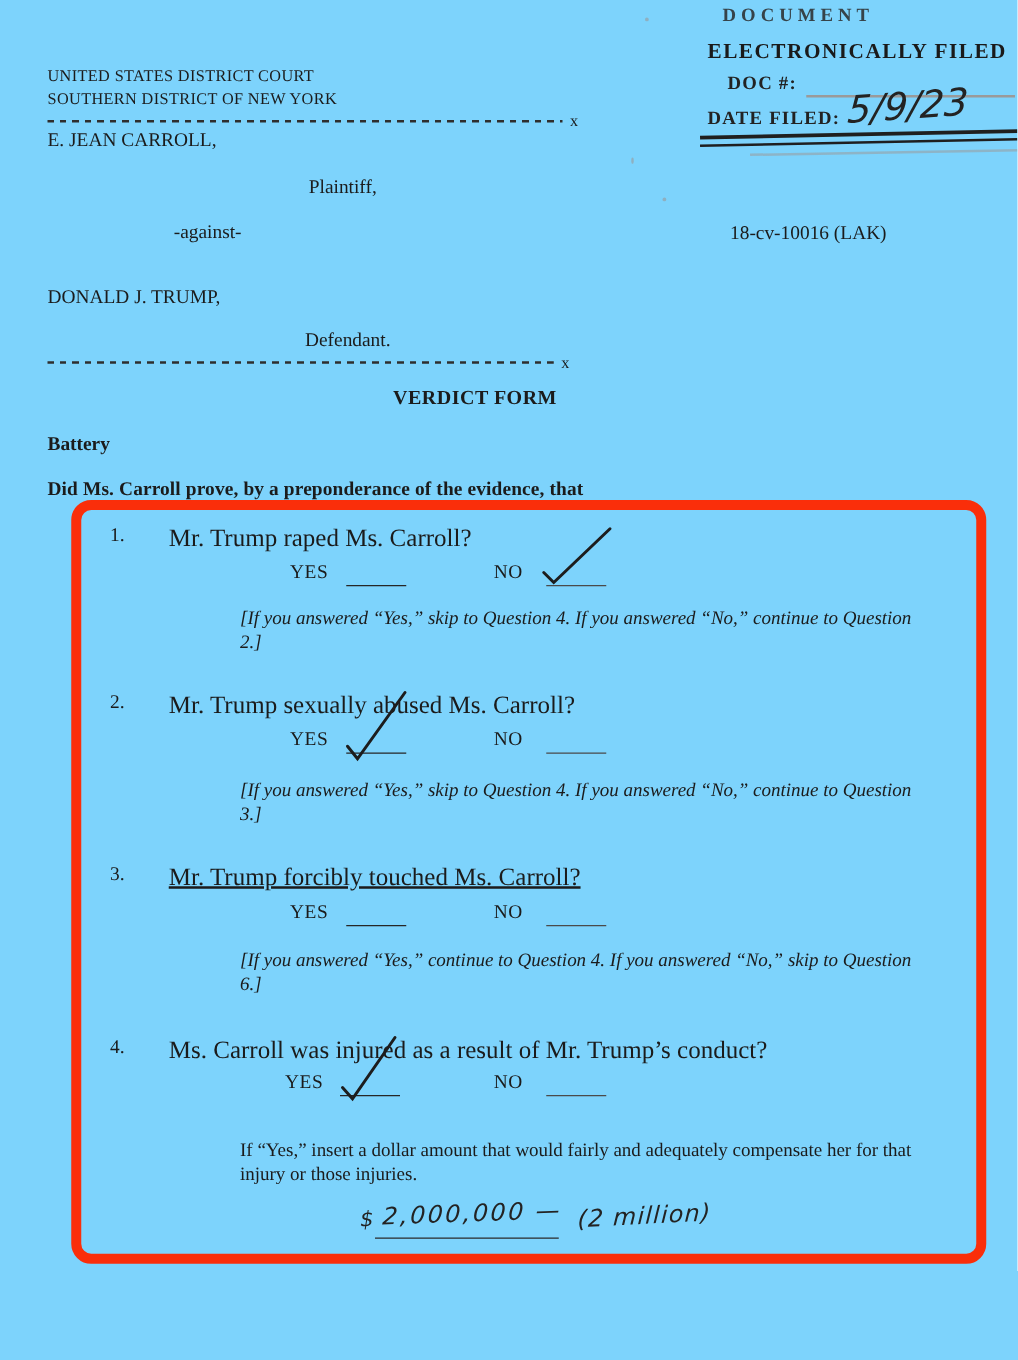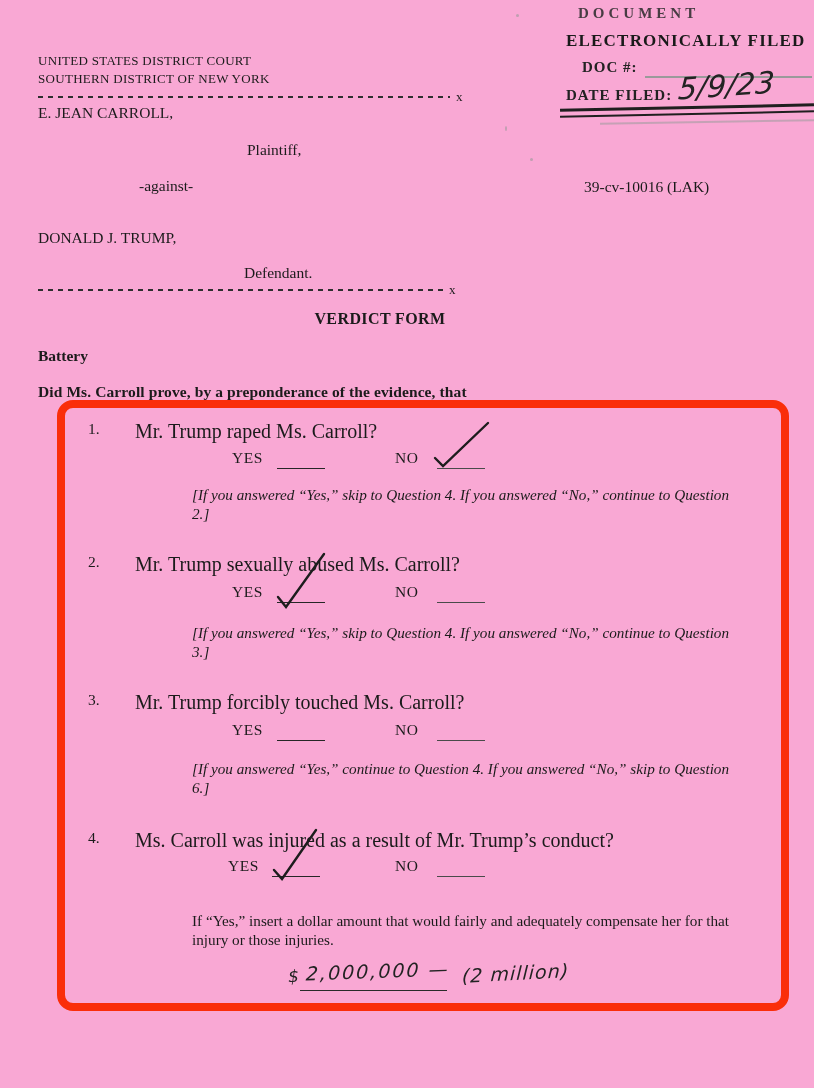--- a/index.html
+++ b/index.html
@@ -1,19 +1,19 @@
 <!DOCTYPE html>
 <html><head>
 <meta charset="utf-8">
 <style>
   html,body{margin:0;padding:0;background:#ffffff;}
   .page{
     position:relative;
     width:814px;height:1088px;
-    background:#f9a8d4;
+    background:#7dd3fc;
     font-family:"Liberation Serif", serif;
     color:#1b1b1b;
     overflow:hidden;
   }
   .abs{position:absolute;}
   
   .court{font-size:13px;line-height:18px;letter-spacing:.3px;}
   .caption-name{font-size:15.5px;}
   .caption-role{font-size:15.5px;}
   .case-no{font-size:15.5px;}
@@ -79,21 +79,21 @@
     <div>UNITED STATES DISTRICT COURT</div>
     <div>SOUTHERN DISTRICT OF NEW YORK</div>
   </div>
 
   <div class="abs dashline" style="left:38px;top:96px;width:412px;"></div>
   <div class="abs dash-x" style="left:456px;top:89px;">x</div>
 
   <div class="abs caption-name" style="left:38px;top:104px;">E. JEAN CARROLL,</div>
   <div class="abs caption-role" style="left:247px;top:141px;">Plaintiff,</div>
   <div class="abs caption-role" style="left:139px;top:177px;">-against-</div>
-  <div class="abs case-no" style="left:584px;top:178px;">39-cv-10016 (LAK)</div>
+  <div class="abs case-no" style="left:584px;top:178px;">18-cv-10016 (LAK)</div>
   <div class="abs caption-name" style="left:38px;top:229px;">DONALD J. TRUMP,</div>
   <div class="abs caption-role" style="left:244px;top:264px;">Defendant.</div>
 
   <div class="abs dashline" style="left:38px;top:289px;width:405px;"></div>
   <div class="abs dash-x" style="left:449px;top:282px;">x</div>
 
   <div class="abs vtitle" style="left:0px;top:310px;">VERDICT FORM</div>
   <div class="abs battery" style="left:38px;top:347px;">Battery</div>
   <div class="abs intro" style="left:38px;top:383px;">Did Ms. Carroll prove, by a preponderance of the evidence, that</div>
 
@@ -119,21 +119,21 @@
   <div class="abs yn-label" style="left:395px;top:583px;">NO</div>
   <div class="abs blank soft" style="left:437px;top:584px;width:48px;"></div>
   <div class="abs check" style="left:270px;top:550px;">
     <svg width="62" height="60" viewBox="0 0 62 60">
         <path d="M8,47 L16,57 L54,4" fill="none" stroke="#1d1d1d" stroke-width="2.4" stroke-linecap="round"></path>
       </svg>
   </div>
   <div class="abs instr" style="left:192px;top:624px;">[If you answered “Yes,” skip to Question 4.  If you answered “No,” continue to Question 3.]</div>
 
   <div class="abs qnum" style="left:88px;top:691px;">3.</div>
-  <div class="abs qtext" style="left:135px;top:691px;">Mr. Trump forcibly touched Ms. Carroll?</div>
+  <div class="abs qtext" style="left:135px;top:691px;text-decoration:underline;">Mr. Trump forcibly touched Ms. Carroll?</div>
   <div class="abs yn-label" style="left:232px;top:721px;">YES</div>
   <div class="abs blank" style="left:277px;top:722px;width:48px;"></div>
   <div class="abs yn-label" style="left:395px;top:721px;">NO</div>
   <div class="abs blank soft" style="left:437px;top:722px;width:48px;"></div>
   <div class="abs instr" style="left:192px;top:760px;">[If you answered “Yes,” continue to Question 4.  If you answered “No,” skip to Question 6.]</div>
 
   <div class="abs qnum" style="left:88px;top:829px;">4.</div>
   <div class="abs qtext" style="left:135px;top:829px;">Ms. Carroll was injured as a result of Mr. Trump’s conduct?</div>
   <div class="abs yn-label" style="left:228px;top:857px;">YES</div>
   <div class="abs blank" style="left:272px;top:858px;width:48px;"></div>

